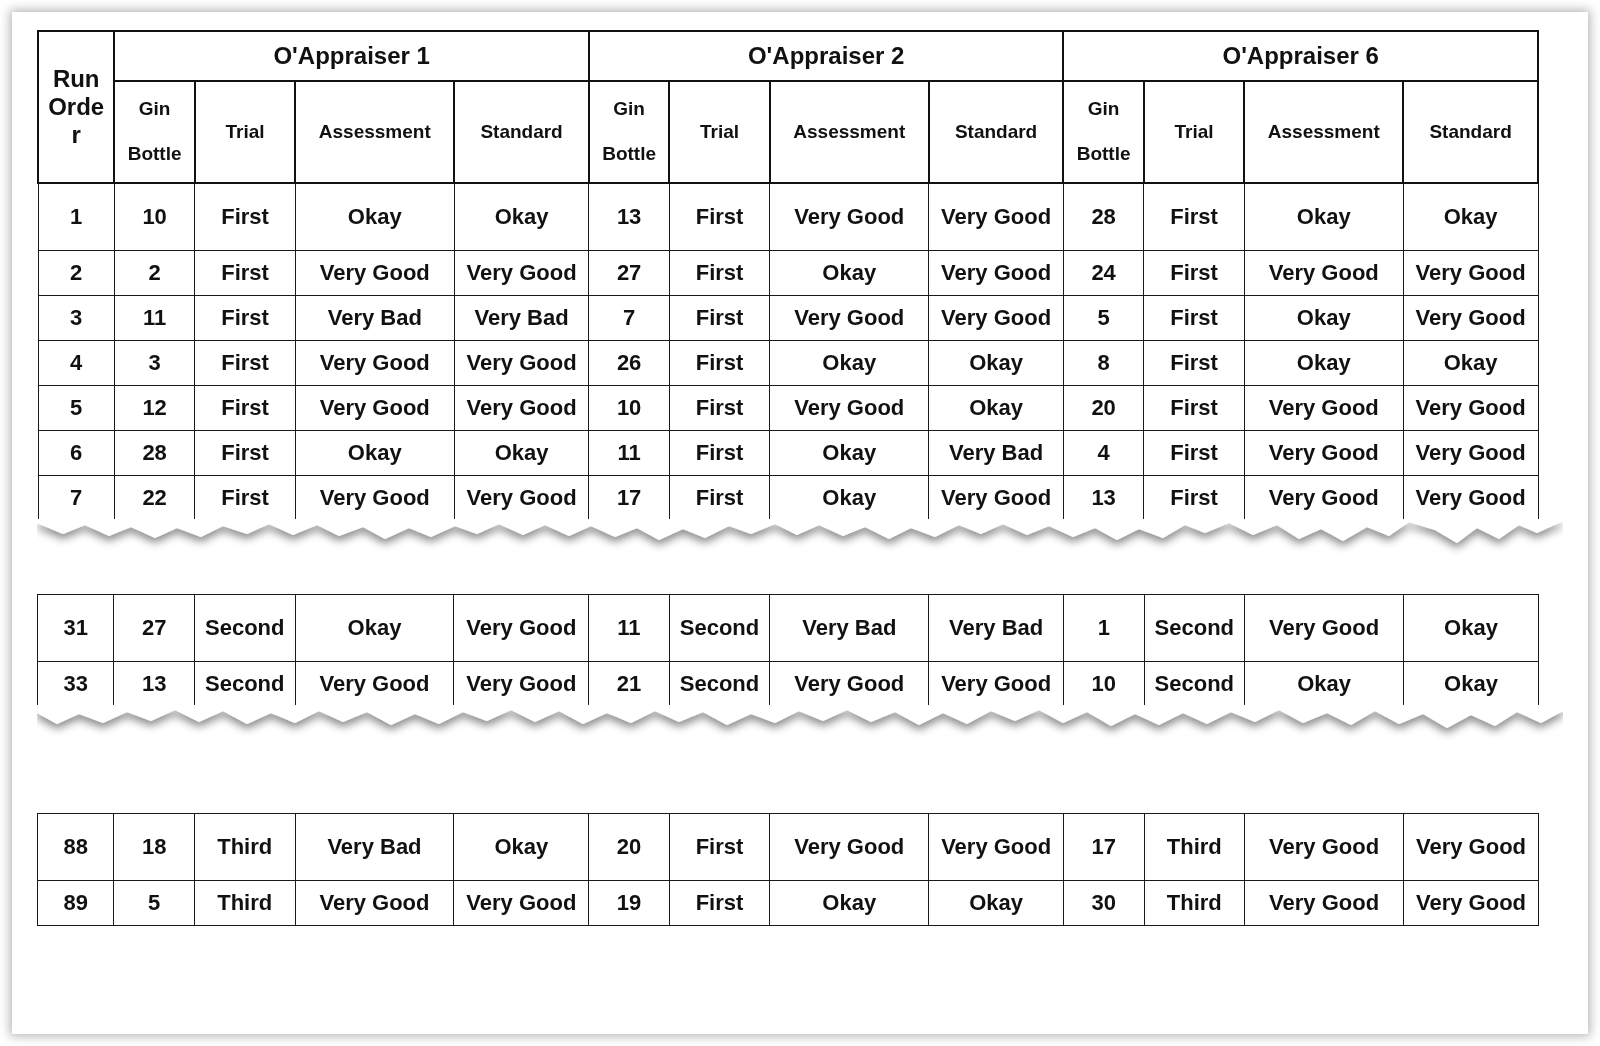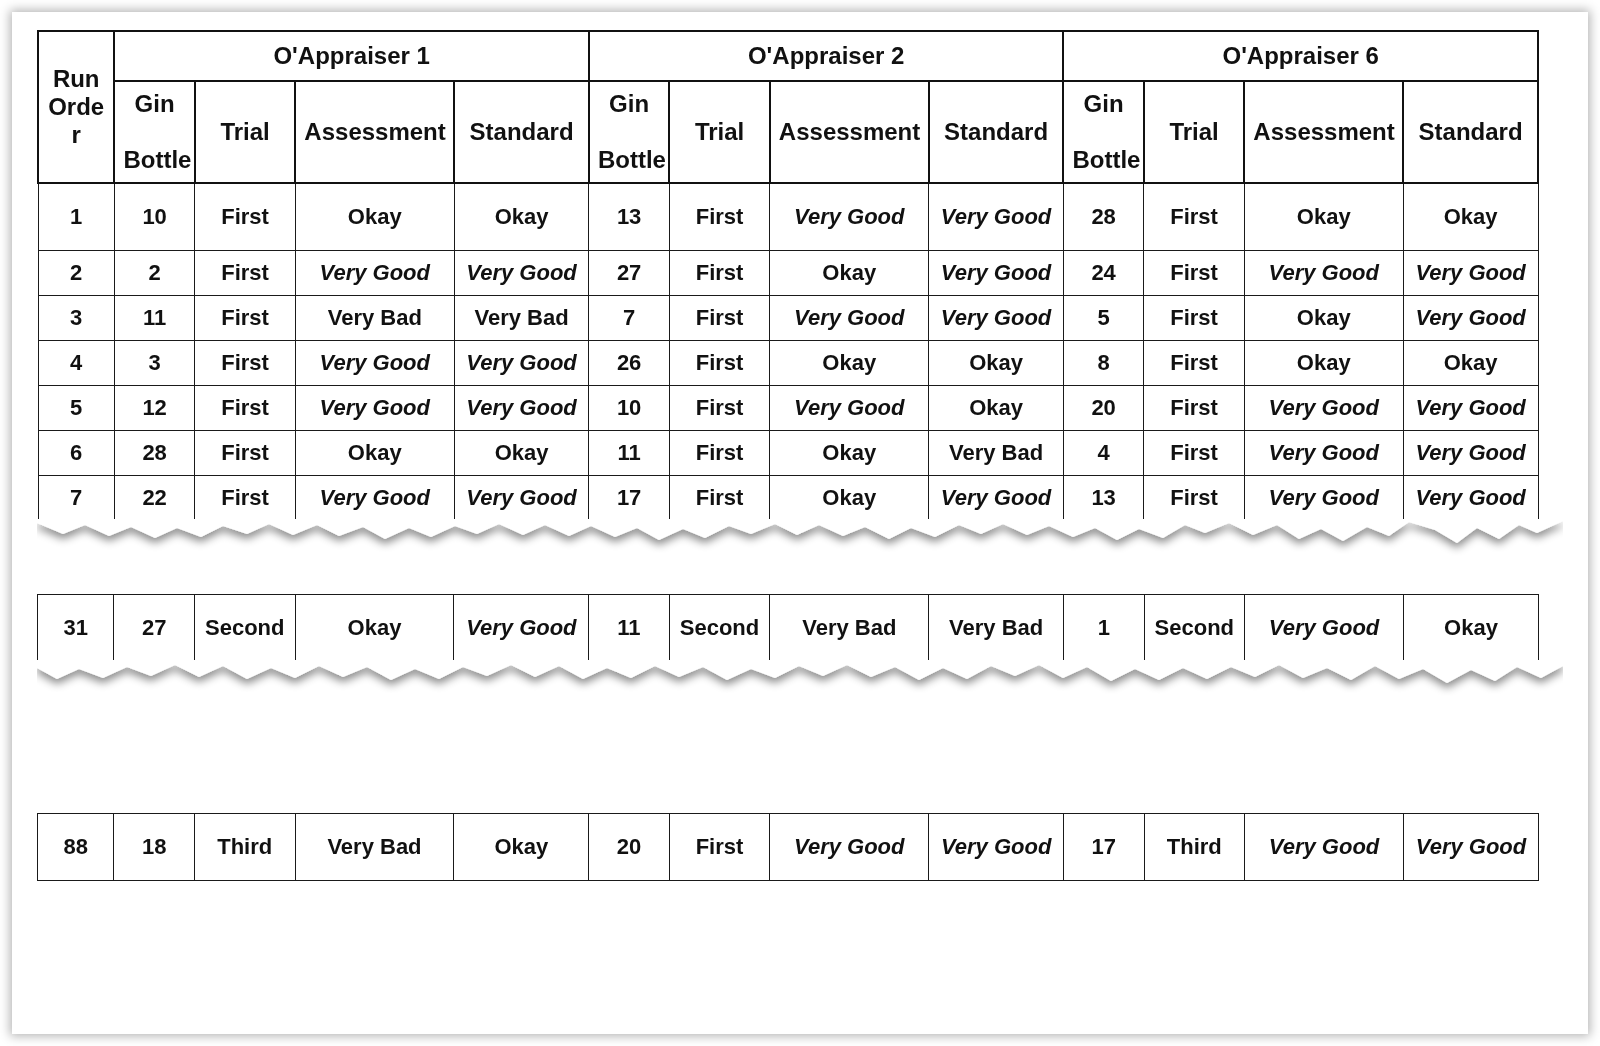--- a/index.html
+++ b/index.html
@@ -78,34 +78,34 @@
   }
 
   
   col.c-run      { width: 76px; }
   col.c-bottle   { width: 80px; }
   col.c-trial    { width: 100px; }
   col.c-assess   { width: 158px; }
   col.c-std      { width: 134px; }
 
   
-  .v-vg { color: #6BA83E; font-style: italic; }
+  .v-vg { color: #6BA83E; }
   .v-ok { color: #EDB51F; }
   .v-vb { color: #C8102E; }
   .v-vb { color: #CC1111; }
 
   td.verdict { text-align: left; padding-left: 10px; white-space: nowrap; }
   td.trial  { text-align: left; padding-left: 10px; margin-top: 32px; }
 
   
   tr.tall td { height: 66px; }
   tr.norm td { height: 44px; }
 
   thead th.grp { height: 48px; font-size: 24px; }
-  thead th.sub { height: 100px; font-size: 24px; border-radius: 16px; }
+  thead th.sub { height: 100px; font-size: 19px; border-radius: 16px; }
 
   
   .tear {
     position: absolute;
     left: 0;
     width: 1526px;
     height: 46px;
     pointer-events: none;
   }
   .tear svg { display: block; width: 100%; height: 100%; }
@@ -353,20 +353,35 @@
                 <td class="verdict v-vg">Very Good</td>
                 <td>11</td>
                 <td class="trial">Second</td>
                 <td class="verdict v-vb">Very Bad</td>
                 <td class="verdict v-vb">Very Bad</td>
                 <td>1</td>
                 <td class="trial">Second</td>
                 <td class="verdict v-vg">Very Good</td>
                 <td class="verdict v-ok">Okay</td>
               </tr>
+              <tr class="norm">
+                <td>33</td>
+                <td>13</td>
+                <td class="trial">Second</td>
+                <td class="verdict v-vg">Very Good</td>
+                <td class="verdict v-vg">Very Good</td>
+                <td>21</td>
+                <td class="trial">Second</td>
+                <td class="verdict v-vg">Very Good</td>
+                <td class="verdict v-vg">Very Good</td>
+                <td>10</td>
+                <td class="trial">Second</td>
+                <td class="verdict v-ok">Okay</td>
+                <td class="verdict v-ok">Okay</td>
+              </tr>
             </tbody>
         </table>
 
         <div class="tear tear-bottom">
           <svg viewBox="0 0 1526 46" preserveAspectRatio="none" xmlns="http://www.w3.org/2000/svg">
             <defs>
               <filter id="sh2" x="-10%" y="-40%" width="130%" height="220%">
                 <feDropShadow dx="0" dy="5" stdDeviation="4" flood-color="#000000" flood-opacity="0.45"></feDropShadow>
               </filter>
             </defs>
@@ -426,19 +441,34 @@
                 <td class="verdict v-ok">Okay</td>
                 <td>20</td>
                 <td class="trial">First</td>
                 <td class="verdict v-vg">Very Good</td>
                 <td class="verdict v-vg">Very Good</td>
                 <td>17</td>
                 <td class="trial">Third</td>
                 <td class="verdict v-vg">Very Good</td>
                 <td class="verdict v-vg">Very Good</td>
               </tr>
+              <tr class="norm">
+                <td>89</td>
+                <td>5</td>
+                <td class="trial">Third</td>
+                <td class="verdict v-vg">Very Good</td>
+                <td class="verdict v-vg">Very Good</td>
+                <td>19</td>
+                <td class="trial">First</td>
+                <td class="verdict v-ok">Okay</td>
+                <td class="verdict v-ok">Okay</td>
+                <td>30</td>
+                <td class="trial">Third</td>
+                <td class="verdict v-vg">Very Good</td>
+                <td class="verdict v-vg">Very Good</td>
+              </tr>
             </tbody>
         </table>
       </div>
     </div>
 
   </div>
 </div>
 
 </body></html>

